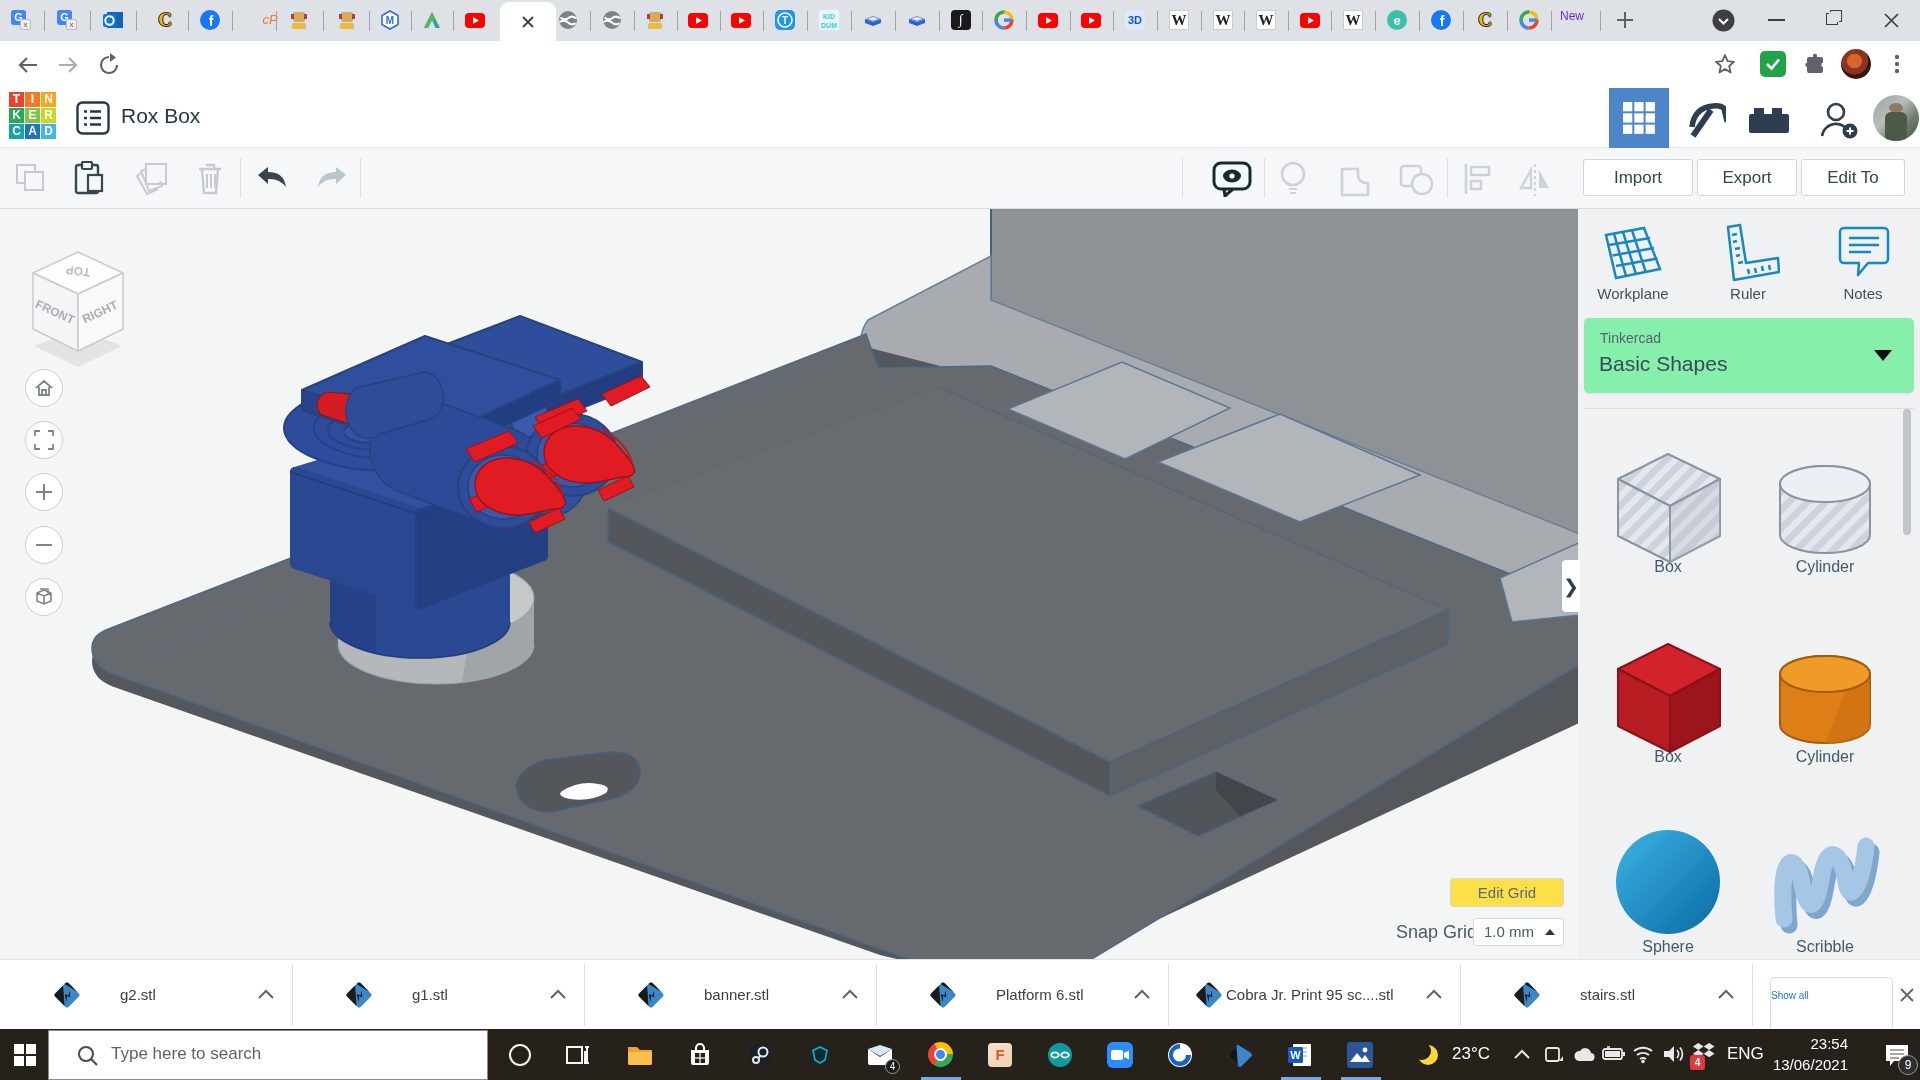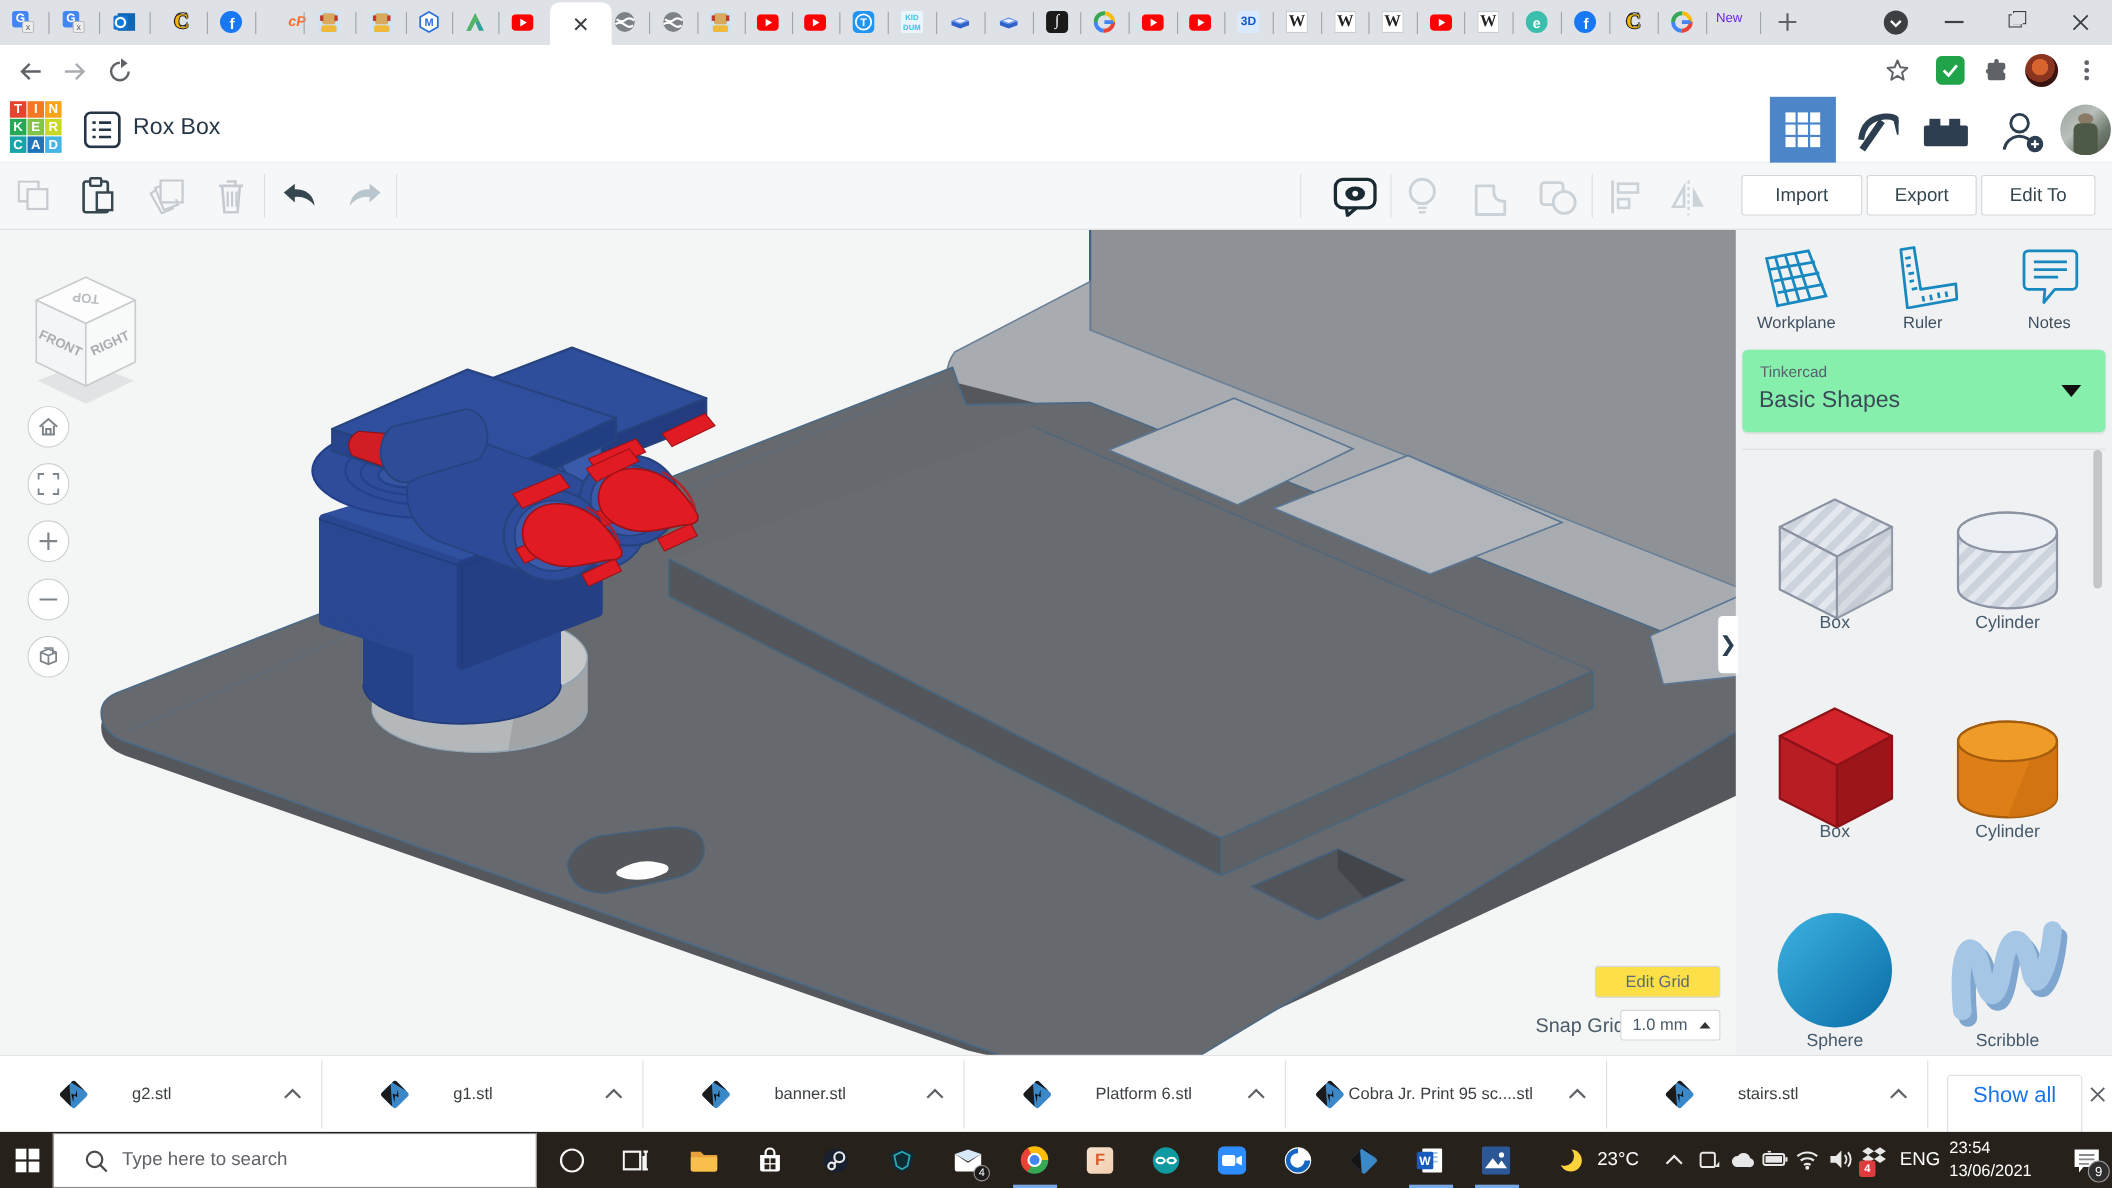--- a/index.html
+++ b/index.html
@@ -44,21 +44,21 @@
     <svg class="fav" style="left:103px" width="20" height="20">
       <rect x="4" y="2" width="16" height="16" fill="#1066b5"></rect>
       <rect x="0" y="4" width="13" height="13" rx="2" fill="#0f78d4"></rect>
       <circle cx="6.5" cy="10.5" r="4.2" fill="none" stroke="#fff" stroke-width="2"></circle>
     </svg>
     <div class="fav" style="left:155px;text-align:center;font-family:'Liberation Serif',serif;font-weight:bold;font-size:19px;line-height:20px;color:#f2b705;text-shadow:-1px 0 #222,1px 0 #222,0 1px #222,0 -1px #222">C</div>
     <svg class="fav" style="left:200px" width="20" height="20">
       <circle cx="10" cy="10" r="10" fill="#1877f2"></circle>
       <text x="11" y="16" font-size="14" font-weight="bold" fill="#fff" text-anchor="middle" font-family="Liberation Sans">f</text>
     </svg>
-    <div class="fav" style="left:260px;text-align:center;font-weight:bold;font-style:italic;font-size:13px;line-height:20px;color:#ff6c2c">cP</div>
+    <div class="fav" style="left:260px;text-align:center;font-weight:normal;font-style:italic;font-size:13px;line-height:20px;color:#ff6c2c">cP</div>
     <div class="fav" style="left:289px;background:#cde4f5;border-radius:3px">
       <div style="position:absolute;left:4px;top:2px;width:12px;height:10px;background:#d8a95e;border-radius:2px"></div>
       <div style="position:absolute;left:2px;top:4px;width:3px;height:5px;background:#c0392b"></div>
       <div style="position:absolute;right:2px;top:4px;width:3px;height:5px;background:#c0392b"></div>
       <div style="position:absolute;left:3px;bottom:1px;width:14px;height:6px;background:#f0b93c;border-radius:2px 2px 1px 1px"></div>
     </div>
     <div class="fav" style="left:337px;background:#cde4f5;border-radius:3px">
       <div style="position:absolute;left:4px;top:2px;width:12px;height:10px;background:#d8a95e;border-radius:2px"></div>
       <div style="position:absolute;left:2px;top:4px;width:3px;height:5px;background:#c0392b"></div>
       <div style="position:absolute;right:2px;top:4px;width:3px;height:5px;background:#c0392b"></div>
@@ -618,21 +618,21 @@
     <div class="dlname" style="left:1580px">stairs.stl</div>
     <svg class="abs" style="left:1717px;top:28px" width="18" height="12">
       <path d="M2 10 L9 3 L16 10" stroke="#5f6368" stroke-width="2" fill="none"></path>
     </svg>
     <div class="dlsep" style="left:292px"></div>
     <div class="dlsep" style="left:584px"></div>
     <div class="dlsep" style="left:876px"></div>
     <div class="dlsep" style="left:1168px"></div>
     <div class="dlsep" style="left:1460px"></div>
     <div class="dlsep" style="left:1752px"></div>
-    <div class="abs" style="left:1770px;top:17px;width:123px;height:54px;background:#fff;border:1px solid #dadce0;border-radius:4px;color:#1a73e8;font-size:20px;text-align:center;line-height:36px">Show all</div>
+    <div class="abs" style="left:1770px;top:17px;width:123px;height:54px;background:#fff;border:1px solid #dadce0;border-radius:4px;color:#1a73e8;font-size:10px;line-height:36px">Show all</div>
     <svg class="abs" style="left:1899px;top:27px" width="16" height="16">
       <path d="M2 2 L14 14 M14 2 L2 14" stroke="#5f6368" stroke-width="1.8"></path>
     </svg>
   </div>
 <div id="taskbar">
     <svg class="abs" style="left:14px;top:15px" width="22" height="22">
       <g fill="#fff">
         <rect x="0" y="0" width="10" height="10"></rect>
         <rect x="12" y="0" width="10" height="10"></rect>
         <rect x="0" y="12" width="10" height="10"></rect>
@@ -783,18 +783,18 @@
       <path d="M2 7 h5 l5 -5 v16 l-5 -5 h-5 Z" fill="#e8e8e8"></path>
       <path d="M15 6 a6 6 0 0 1 0 8 M18 3.5 a10 10 0 0 1 0 13" stroke="#e8e8e8" stroke-width="1.8" fill="none"></path>
     </svg>
     <svg class="abs" style="left:1692px;top:13px" width="24" height="24">
       <g fill="#e8e8e8">
         <path d="M6 1 L12 5 L6 9 L0 5 Z M18 1 L24 5 L18 9 L12 5 Z M6 9 L12 13 L6 17 L0 13 Z M18 9 L24 13 L18 17 L12 13 Z" transform="scale(.9) translate(1,0)"></path>
       </g>
     </svg>
     <div class="abs" style="left:1690px;top:26px;width:15px;height:15px;background:#e03a3e;border-radius:3px;color:#fff;font-size:10px;font-weight:bold;text-align:center;line-height:15px">4</div>
     <div class="abs" style="left:1727px;top:15px;color:#fff;font-size:17px">ENG</div>
-    <div class="abs" style="left:1772px;top:4px;width:76px;color:#fff;font-size:15px;text-align:left;line-height:21px">23:54<br>13/06/2021</div>
+    <div class="abs" style="left:1772px;top:4px;width:76px;color:#fff;font-size:15px;text-align:right;line-height:21px">23:54<br>13/06/2021</div>
     <svg class="abs" style="left:1884px;top:14px" width="26" height="24">
       <path d="M2 2 h22 v16 h-14 l-4 5 v-5 h-4 Z" fill="#fff"></path>
       <path d="M6 7 h14 M6 11 h14 M6 15 h9" stroke="#8a8a8a" stroke-width="1.6"></path>
     </svg>
     <div class="abs" style="left:1898px;top:26px;width:20px;height:20px;border-radius:50%;background:#2e2e2e;border:1.5px solid #9a9a9a;color:#fff;font-size:12px;text-align:center;line-height:19px">9</div>
   </div>
 </body></html>

